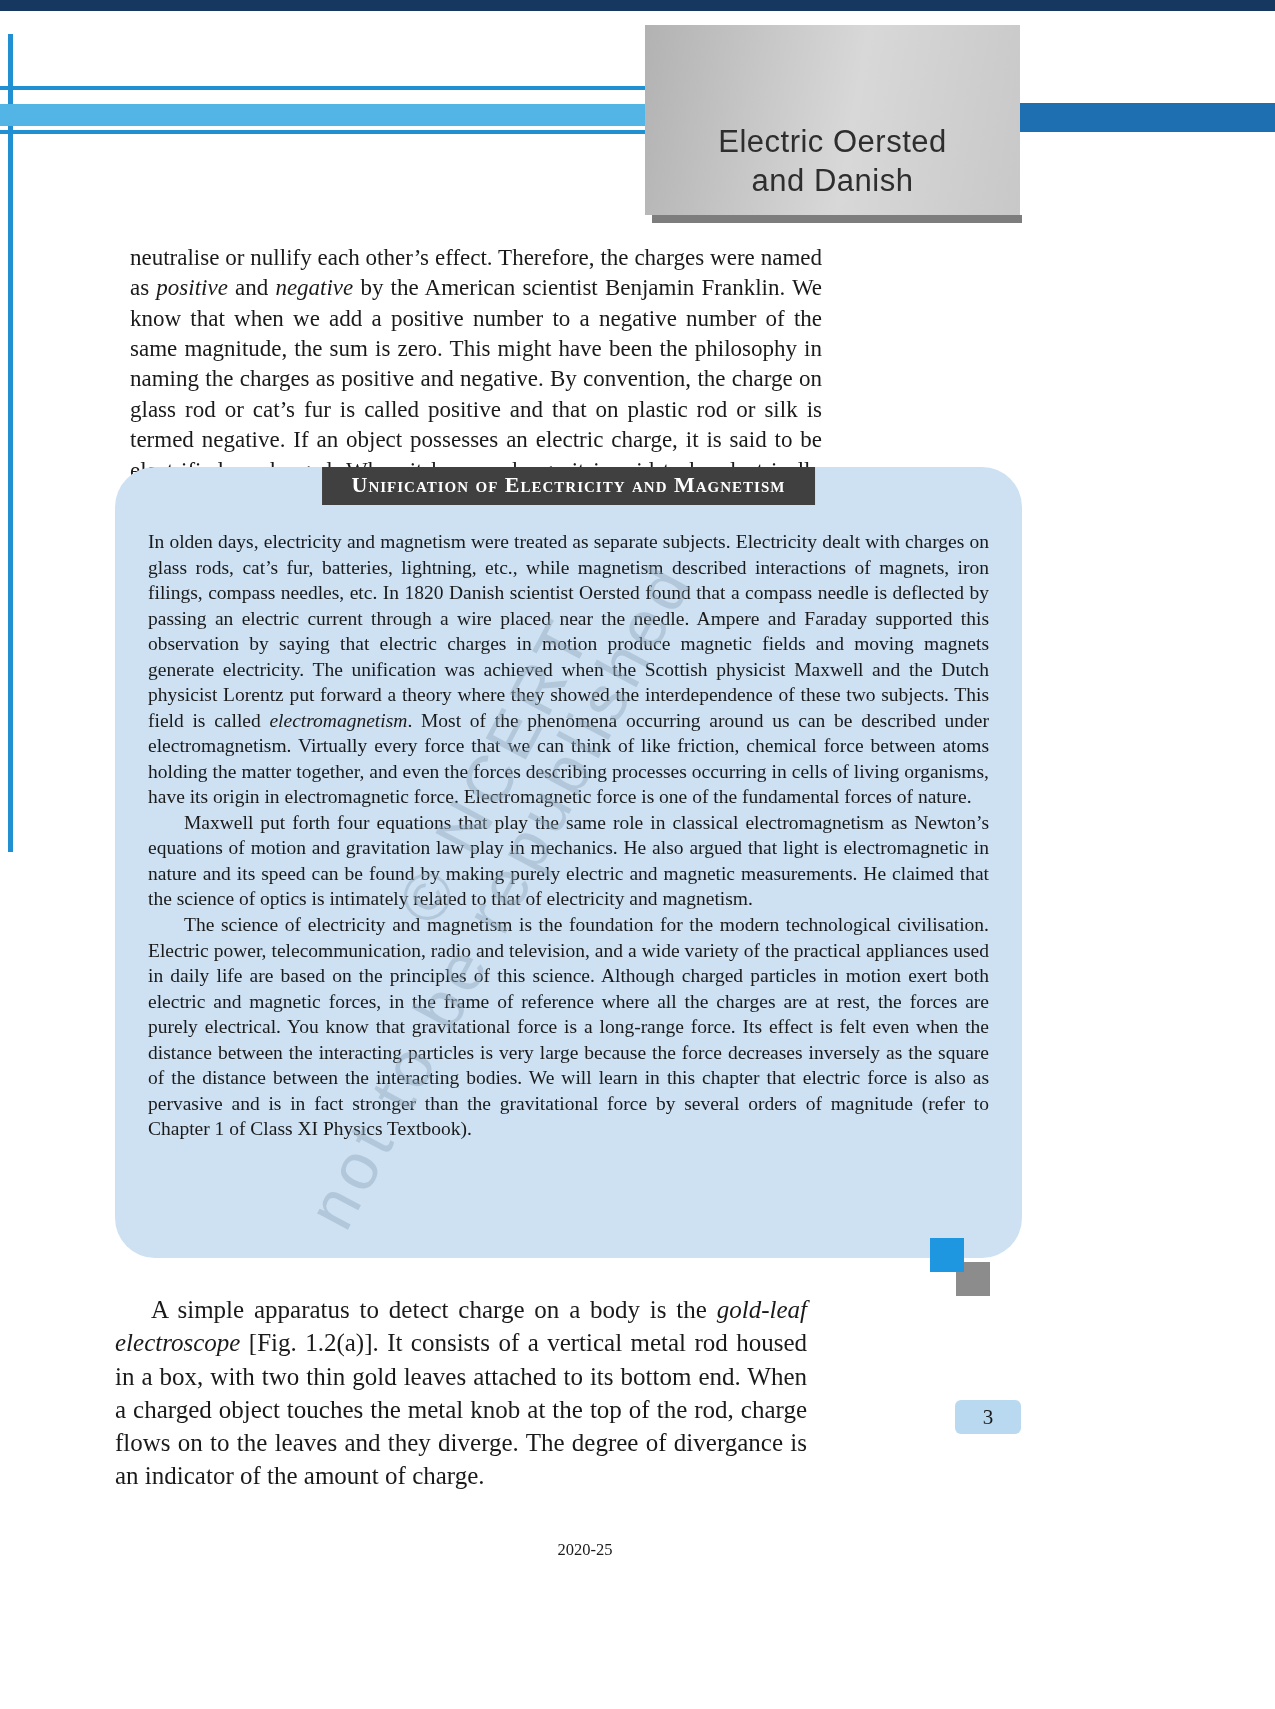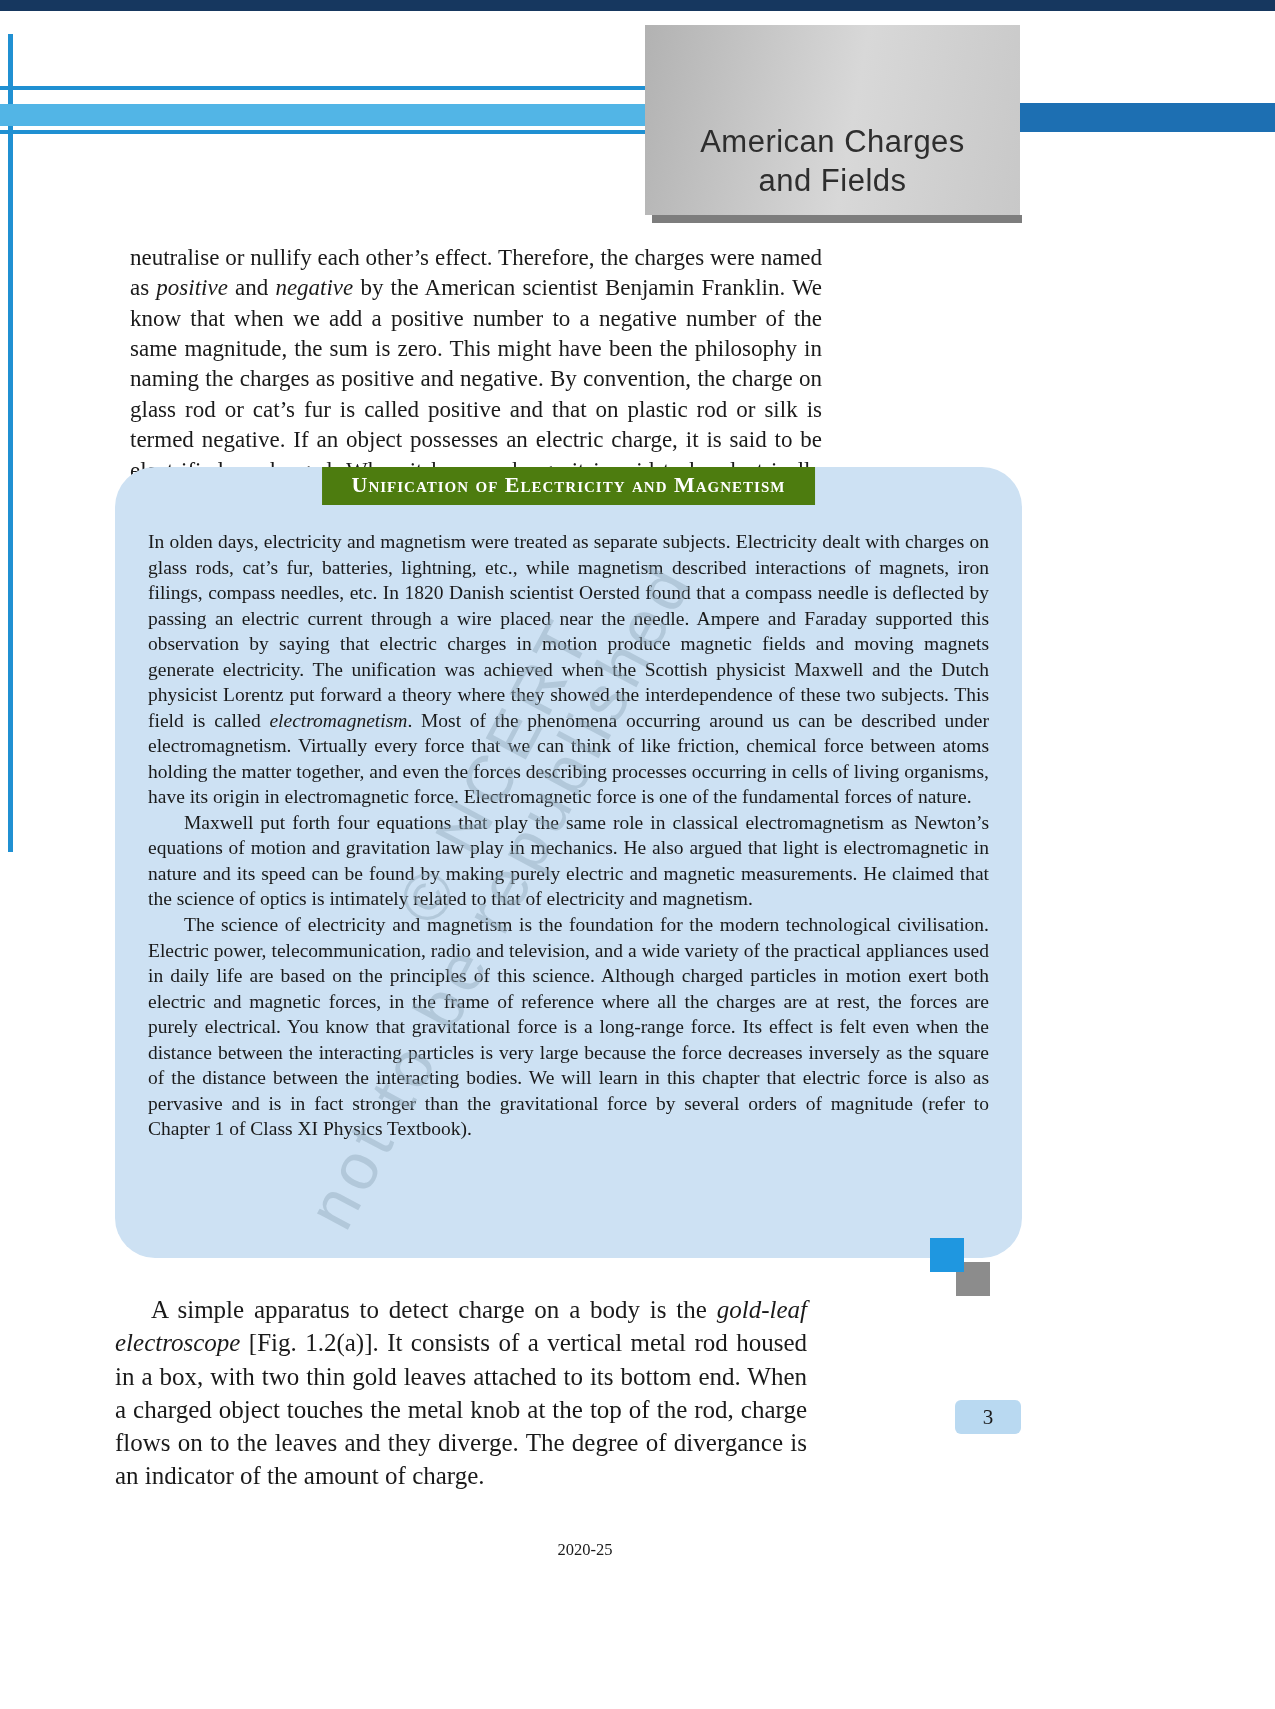--- a/index.html
+++ b/index.html
@@ -46,21 +46,21 @@
   }
   i { font-style:italic; }
 
   
   .info-box {
     position:absolute; left:115px; top:467px; width:907px; height:791px;
     background:#cde1f3; border-radius:40px;
   }
   .banner {
     position:absolute; left:50%; top:0; transform:translateX(-50%);
-    background:#4d7c0f; color:#ffffff;
+    background:#404040; color:#ffffff;
     padding:5px 30px 7px 30px;
     font-variant:small-caps; font-weight:bold;
     font-size:22px; letter-spacing:1px; white-space:nowrap;font-family:Liberation Serif, serif;
   }
   .box-content { padding:62px 33px 0 33px; }
   .box-p { margin:0; font-size:19.5px; line-height:1.31; text-align:justify; }
   .box-p.indented { text-indent:36px; }
 
   
   .sq-gray { position:absolute; left:956px; top:1262px; width:34px; height:34px; background:#8c8c8c; z-index:2; }
@@ -95,22 +95,22 @@
 
   <div class="top-bar"></div>
   <div class="left-rule"></div>
   <div class="stripe-thin-1"></div>
   <div class="stripe-thick"></div>
   <div class="stripe-thin-2"></div>
   <div class="stripe-right"></div>
 
   <div class="chapter-box">
     <div class="chapter-title">
-      <span>American Charges</span><br>
-      <span>and Fields</span>
+      <span>Electric Oersted</span><br>
+      <span>and Danish</span>
     </div>
   </div>
   <div class="chapter-box-shadow"></div>
 
   <p class="intro"><span>neutralise or nullify each other’s effect. Therefore, the charges were named as </span><i>positive</i><span> and </span><i>negative</i><span> by the American scientist Benjamin Franklin. We know that when we add a positive number to a negative number of the same magnitude, the sum is zero. This might have been the philosophy in naming the charges as positive and negative. By convention, the charge on glass rod or cat’s fur is called positive and that on plastic rod or silk is termed negative. If an object possesses an electric charge, it is said to be electrified or charged. When it has no charge it is said to be electrically neutral.</span></p>
 
   <div class="info-box">
     <div class="banner">
       <span>Unification of Electricity and Magnetism</span>
     </div>

